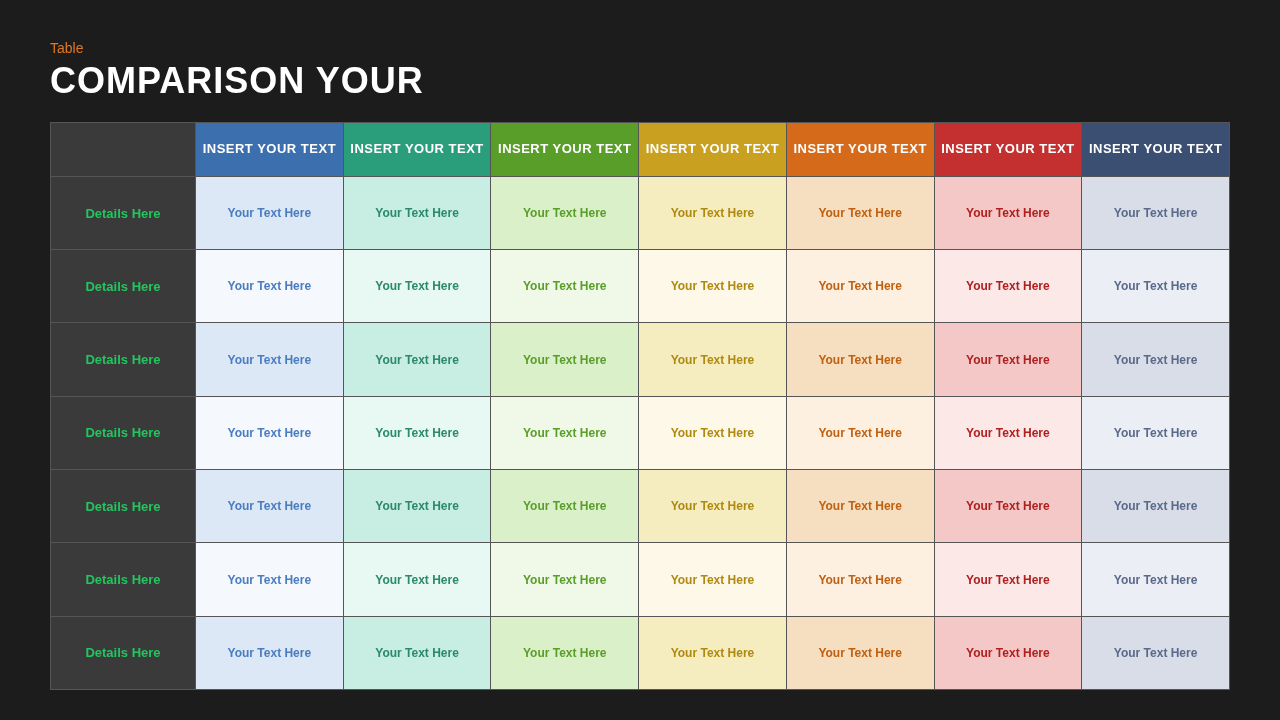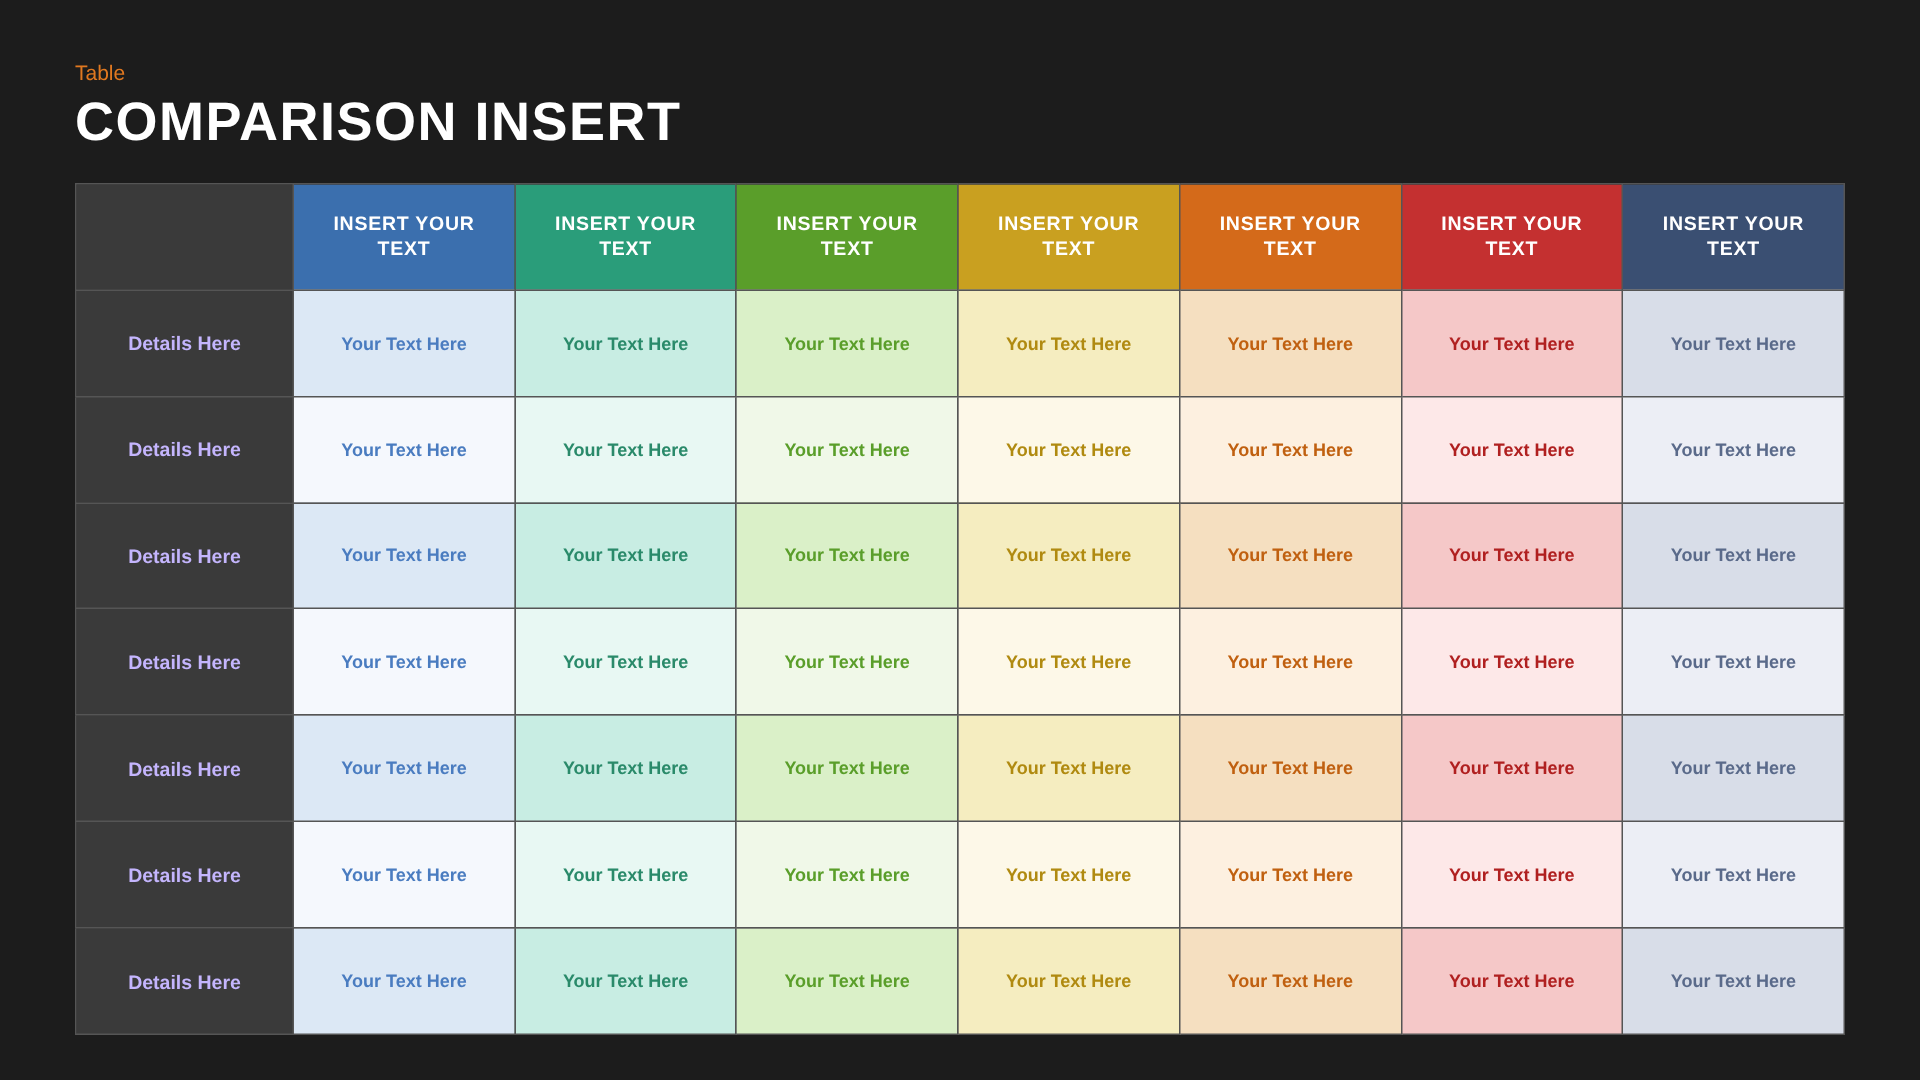--- a/index.html
+++ b/index.html
@@ -59,21 +59,21 @@
       font-size: 13px;
       width: 145px;
       text-align: center;
     }
     
     .comparison-table thead tr th {
       color: #ffffff;
       font-size: 13px;
       font-weight: 900;
       text-transform: uppercase;
-      padding: 18px 20px;
+      padding: 18px 0;
       letter-spacing: 0.5px;
     }
     .col-blue   { background: #3b6fae; }
     .col-teal   { background: #2a9d7a; }
     .col-green  { background: #5a9e2a; }
     .col-yellow { background: #c9a020; }
     .col-orange { background: #d46a1a; }
     .col-red    { background: #c43030; }
     .col-navy   { background: #3a4f72; }
 
@@ -90,38 +90,38 @@
     .row-even td.col-teal-data   { background: #e8f8f3; color: #2a8a6a; }
     .row-even td.col-green-data  { background: #f0f8e8; color: #5a9e2a; }
     .row-even td.col-yellow-data { background: #fdf8e8; color: #b08a10; }
     .row-even td.col-orange-data { background: #fdf0e0; color: #c06010; }
     .row-even td.col-red-data    { background: #fde8e8; color: #b02020; }
     .row-even td.col-navy-data   { background: #eceef5; color: #5a6a8a; }
 
     .row-odd td.label-col,
     .row-even td.label-col {
       background: #3a3a3a;
-      color: #c4b5fd;
+      color: #22c55e;
     }
 
     .comparison-table td {
       font-size: 12px;
       font-weight: 700;
     }
     .comparison-table thead th:not(.label-col) {
       line-height: 1.3;
     }
   </style>
 </head>
 <body>
 
 <div class="slide">
   <div class="header">
     <div class="header-label">Table</div>
-    <div class="header-title">COMPARISON INSERT</div>
+    <div class="header-title">COMPARISON YOUR</div>
   </div>
   <div class="table-container">
     <table class="comparison-table" id="main-table">
       <thead id="table-head">
           <tr>
             <th class="label-col"></th>
             <th class="col-blue">INSERT YOUR TEXT</th>
             <th class="col-teal">INSERT YOUR TEXT</th>
             <th class="col-green">INSERT YOUR TEXT</th>
             <th class="col-yellow">INSERT YOUR TEXT</th>

